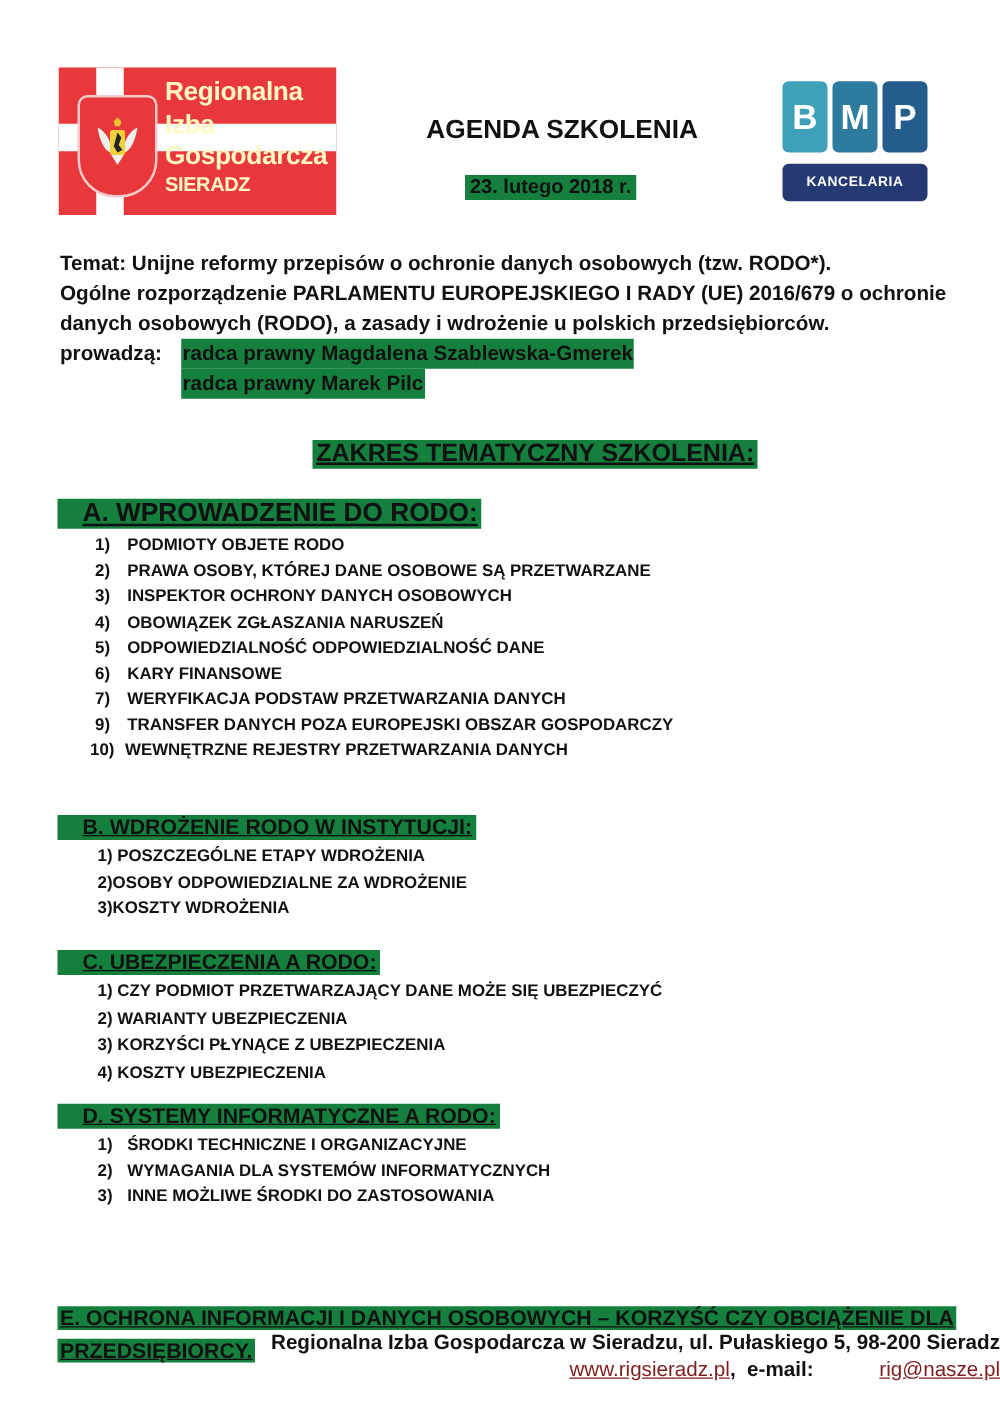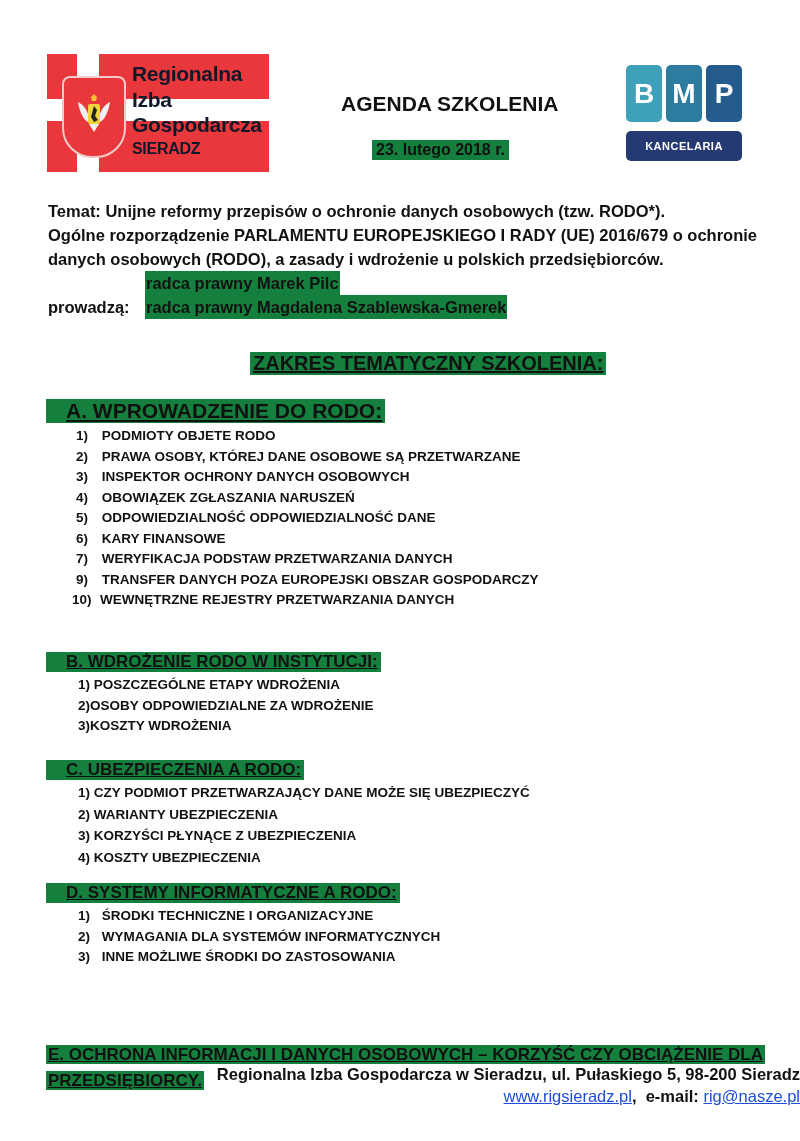--- a/index.html
+++ b/index.html
@@ -16,21 +16,21 @@
     .rig-logo .white-band-h { position: absolute; left: 0; top: 45px; width: 100%; height: 22px; background: #fff; }
     .rig-logo .white-band-v { position: absolute; left: 30px; top: 0; width: 22px; height: 100%; background: #fff; }
     .rig-logo .shield {
       position: absolute; left: 15px; top: 22px; width: 60px; height: 78px;
       background: #e8383b; border: 2px solid #f3c9c9; border-radius: 8px 8px 30px 30px;
     }
     .rig-logo .eagle {
       position: absolute; left: 12px; top: 14px; width: 36px; height: 44px;
     }
     .rig-logo .txt {
-      position: absolute; left: 85px; color: #0f172a; font-weight: bold;
+      position: absolute; left: 85px; color: #fef9c3; font-weight: bold;
       font-family: "Liberation Sans", sans-serif; letter-spacing: -0.3px;
     }
     .rig-logo .t1 { top: 8px; font-size: 21px; }
     .rig-logo .t2 { top: 34px; font-size: 21px; }
     .rig-logo .t3 { top: 59px; font-size: 21px; }
     .rig-logo .t4 { top: 86px; font-size: 16px; }
 
     
     .bmp-logo { left: 624px; top: 65px; width: 120px; height: 98px; }
     .bmp-box {
@@ -74,21 +74,21 @@
 
     .secD-head { left: 46px; top: 883px; font-size: 17px; }
     .secD-items { left: 78px; top: 906px; }
     .secD-items .n { width: 20px; }
 
     .secE { left: 46px; top: 1042px; width: 720px; font-size: 17px; font-weight: bold; text-decoration: underline; line-height: 26px; }
     .secE span { padding: 0 2px; }
 
     .footer { left: 0; top: 1063px; width: 800px; text-align: right; font-size: 16.5px; line-height: 22px; }
     .footer .l1 { font-weight: bold; }
-    .footer a { color: #1d4ed8; text-decoration: underline; font-weight: normal; }
+    .footer a { color: #7f1d1d; text-decoration: underline; font-weight: normal; margin-left: 48px; }
   </style>
 </head>
 <body>
 
 <div class="abs rig-logo">
   <div class="white-band-h"></div>
   <div class="white-band-v"></div>
   <div class="shield">
     <svg class="eagle" viewBox="0 0 36 44">
       <path d="M18 2 l3 3 -1 4 h-4 l-1 -4z" fill="#f2c230"></path>
@@ -113,25 +113,25 @@
   <div class="bmp-box bmp-m">M</div>
   <div class="bmp-box bmp-p">P</div>
   <div class="bmp-k">KANCELARIA</div>
 </div>
 
 <div class="abs intro">
   <div>Temat: Unijne reformy przepisów o ochronie danych osobowych  (tzw. RODO*).</div>
   <div>Ogólne rozporządzenie  PARLAMENTU EUROPEJSKIEGO I RADY (UE) 2016/679 o ochronie</div>
   <div>danych osobowych  (RODO), a zasady i wdrożenie u polskich przedsiębiorców.</div>
   <div class="prow">
-    <span class="val hl">radca prawny Marek Pilc</span>
+    <span class="lbl">prowadzą:</span>
+    <span class="val hl">radca prawny Magdalena Szablewska-Gmerek</span>
   </div>
   <div class="prow">
-    <span class="lbl">prowadzą:</span>
-    <span class="val hl">radca prawny Magdalena Szablewska-Gmerek</span>
+    <span class="val hl">radca prawny Marek Pilc</span>
   </div>
 </div>
 
 <div class="abs zakres hl">ZAKRES TEMATYCZNY SZKOLENIA:</div>
 
 <div class="abs sec-head big hl secA-head">A. WPROWADZENIE DO RODO:</div>
 <div class="abs items secA-items" id="secA">
   <div><span class="n">1)</span> <span>PODMIOTY OBJETE RODO</span></div>
   <div><span class="n">2)</span> <span>PRAWA OSOBY, KTÓREJ DANE OSOBOWE SĄ PRZETWARZANE</span></div>
   <div><span class="n">3)</span> <span>INSPEKTOR OCHRONY DANYCH OSOBOWYCH</span></div>

